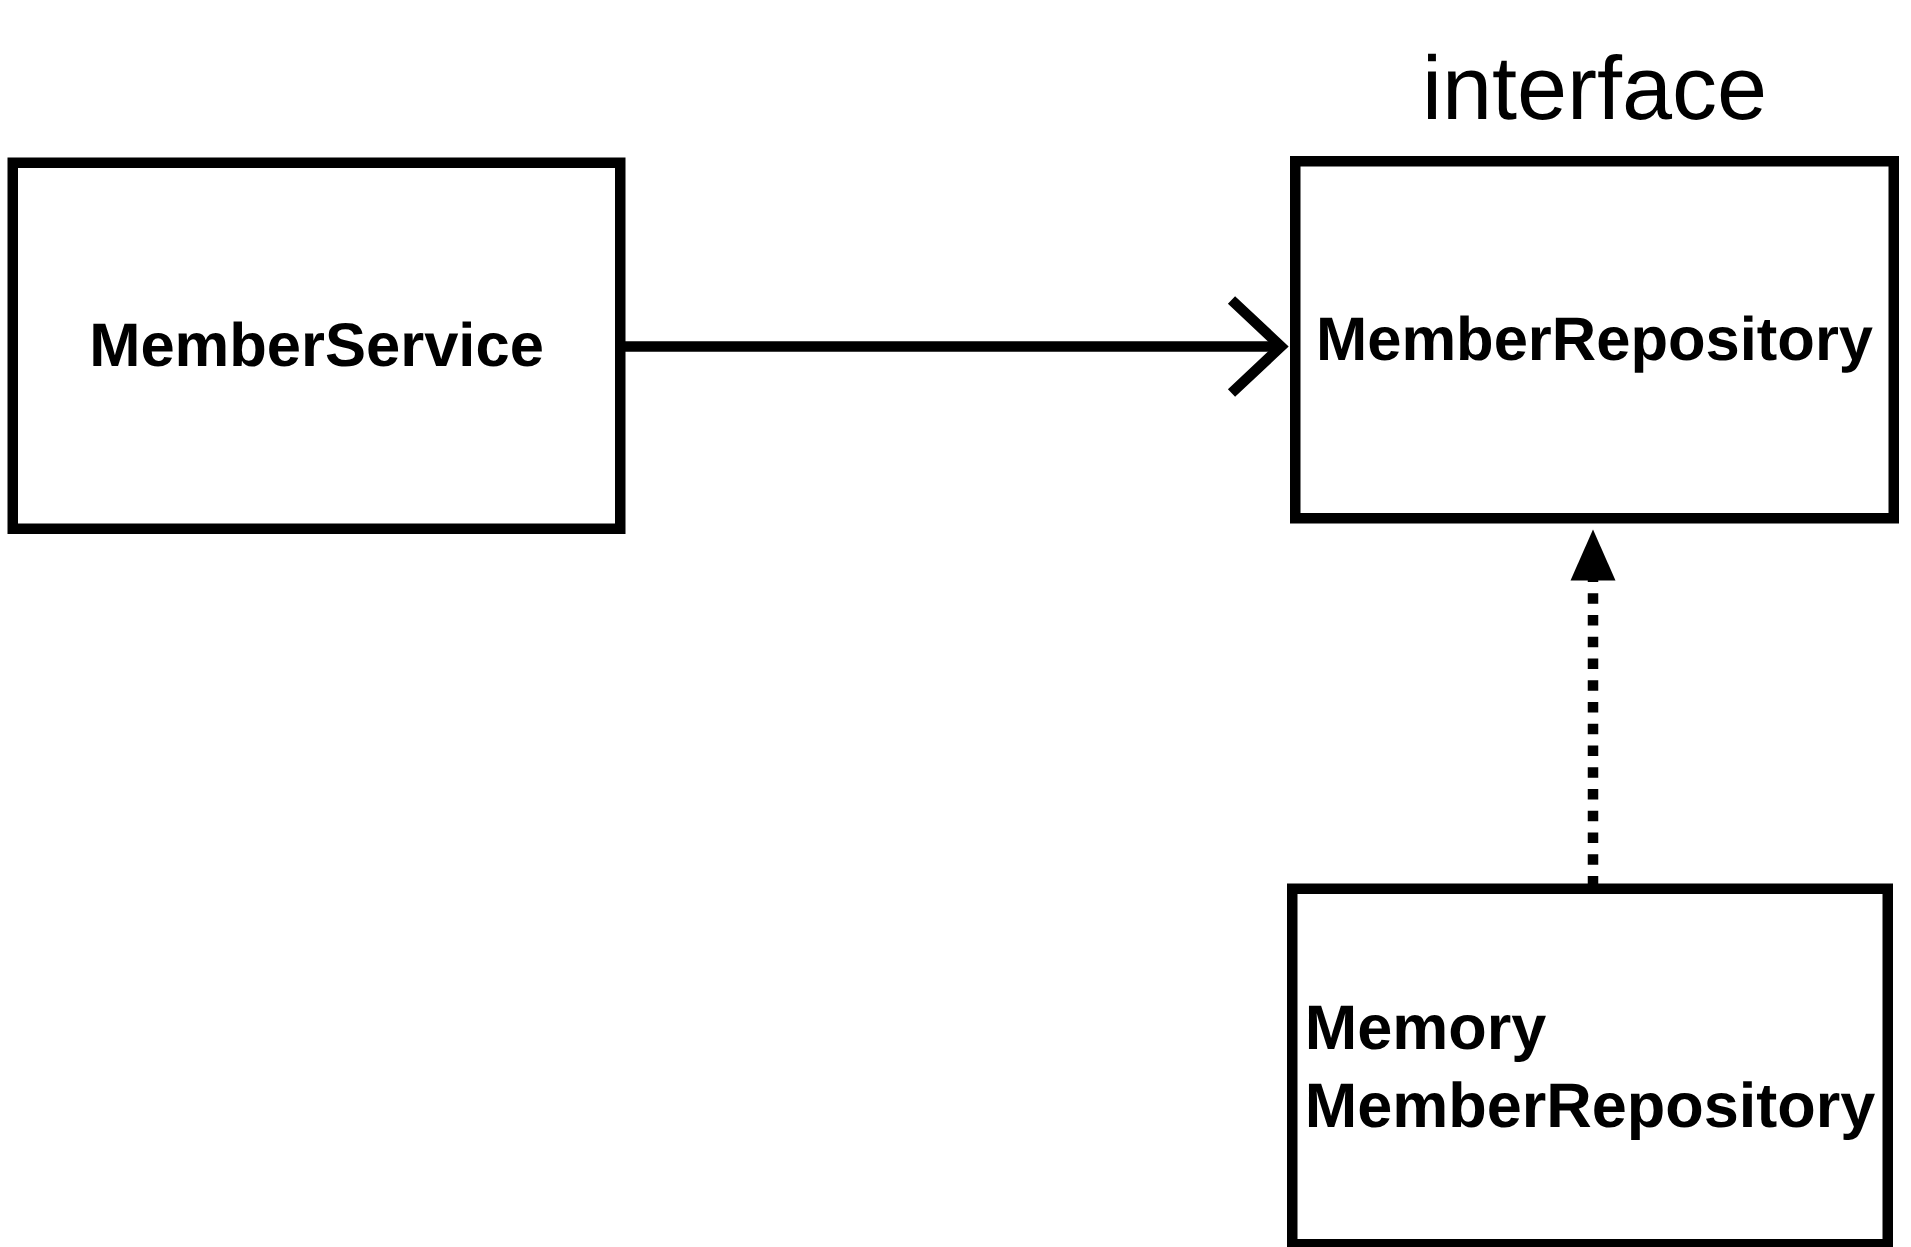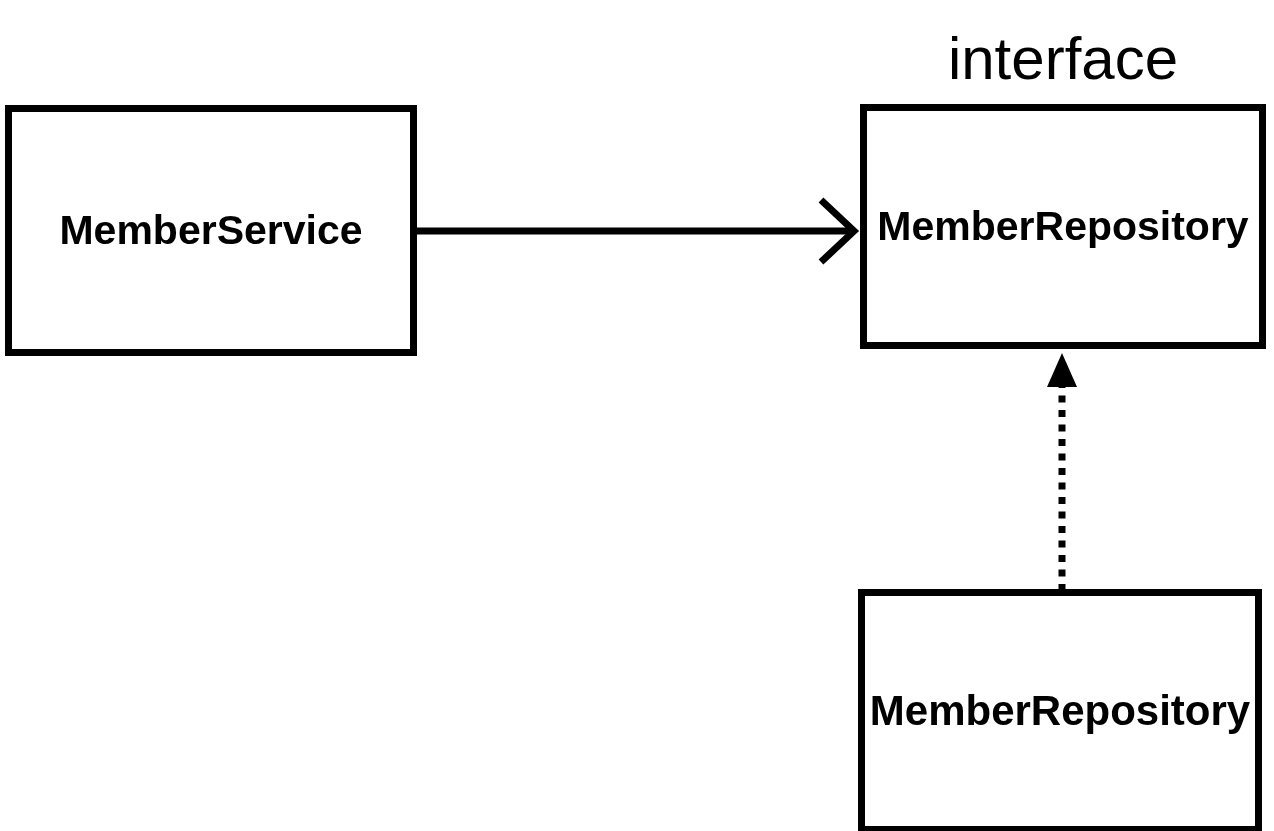--- a/index.html
+++ b/index.html
@@ -63,20 +63,21 @@
   <div class="node" id="node-member-service">
     <div class="node-label">MemberService</div>
   </div>
 
   <div class="node" id="node-member-repository">
     <div class="node-label">MemberRepository</div>
   </div>
 
   <div class="node" id="node-memory-member-repository">
     <div class="node-label">
+      <div>Memory</div>
       <div>MemberRepository</div>
     </div>
   </div>
 
   <svg class="edges" viewBox="0 0 1274 831" xmlns="http://www.w3.org/2000/svg">
 
     <g>
       <line x1="415" y1="215" x2="850" y2="215" stroke="var(--ink)" stroke-width="7"></line>
       <polyline points="821,184 854,215 821,246" fill="none" stroke="var(--ink)" stroke-width="7"></polyline>
     </g>

